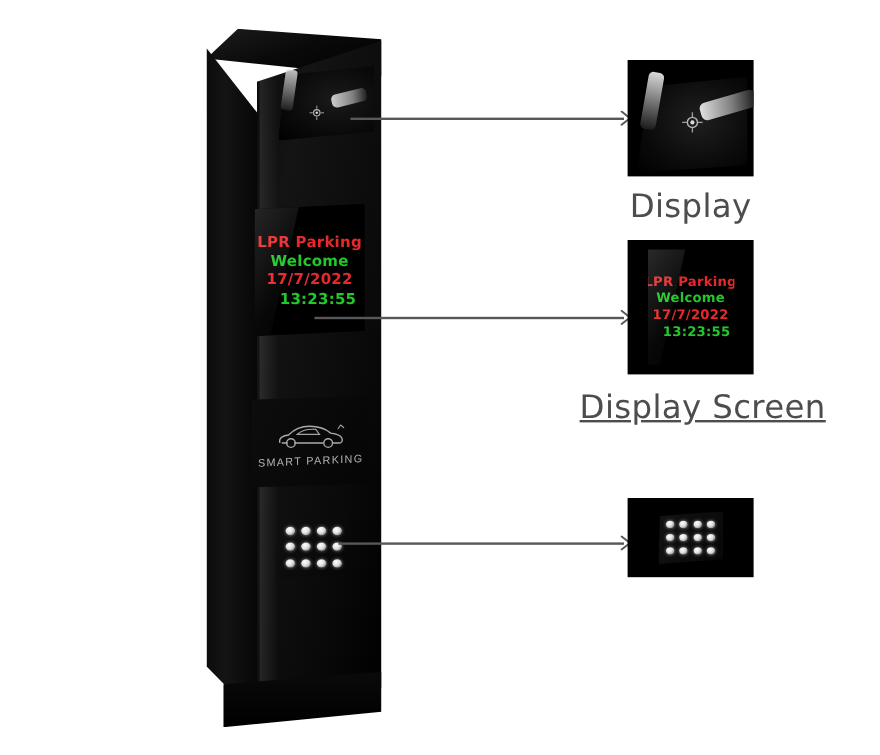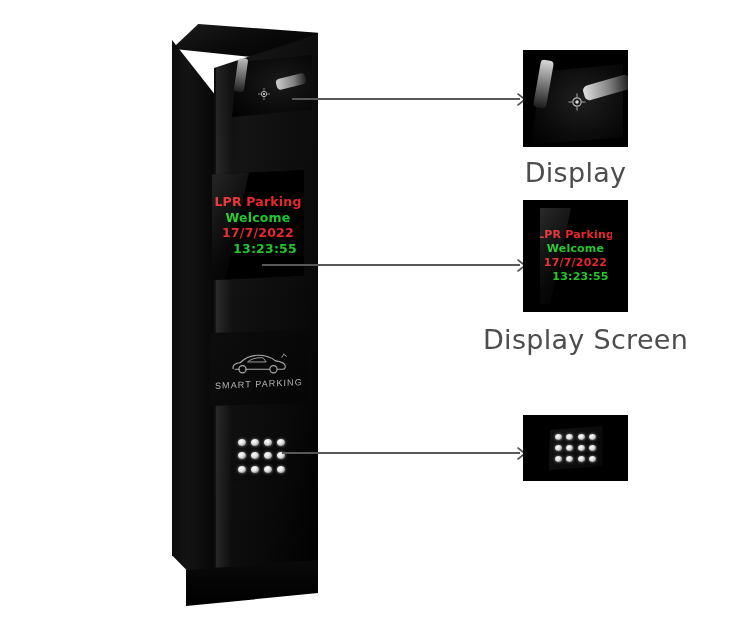--- a/index.html
+++ b/index.html
@@ -257,21 +257,21 @@
     position: absolute;
     left: -2px; top: -2px;
     width: 34px; height: 102px;
     background: linear-gradient(125deg, rgba(255,255,255,.17), rgba(255,255,255,.03) 60%, transparent);
     clip-path: polygon(0% 0%, 100% 0%, 34% 100%, 0% 100%);
     pointer-events: none;
   }
   .ds-screen .scr-line { font-size: 11px; }
   .ds-screen .l4 { margin-left: 10px; }
   #callout-display .callout-label { margin-top: 12px; width: 105px; }
-  #callout-display .callout-label { margin-left: -40px; width: 185px; }
+  #callout-display .callout-label { margin-left: -40px; width: 185px; text-decoration: underline; }
 
   
   #callout-fill { left: 523px; top: 415px; }
   #callout-fill .thumb {
     width: 105px; height: 66px;
     display: flex; align-items: center; justify-content: center;
   }
   .fl-grid {
     width: 54px; height: 44px;
     background: linear-gradient(120deg, #131313, #070707);

